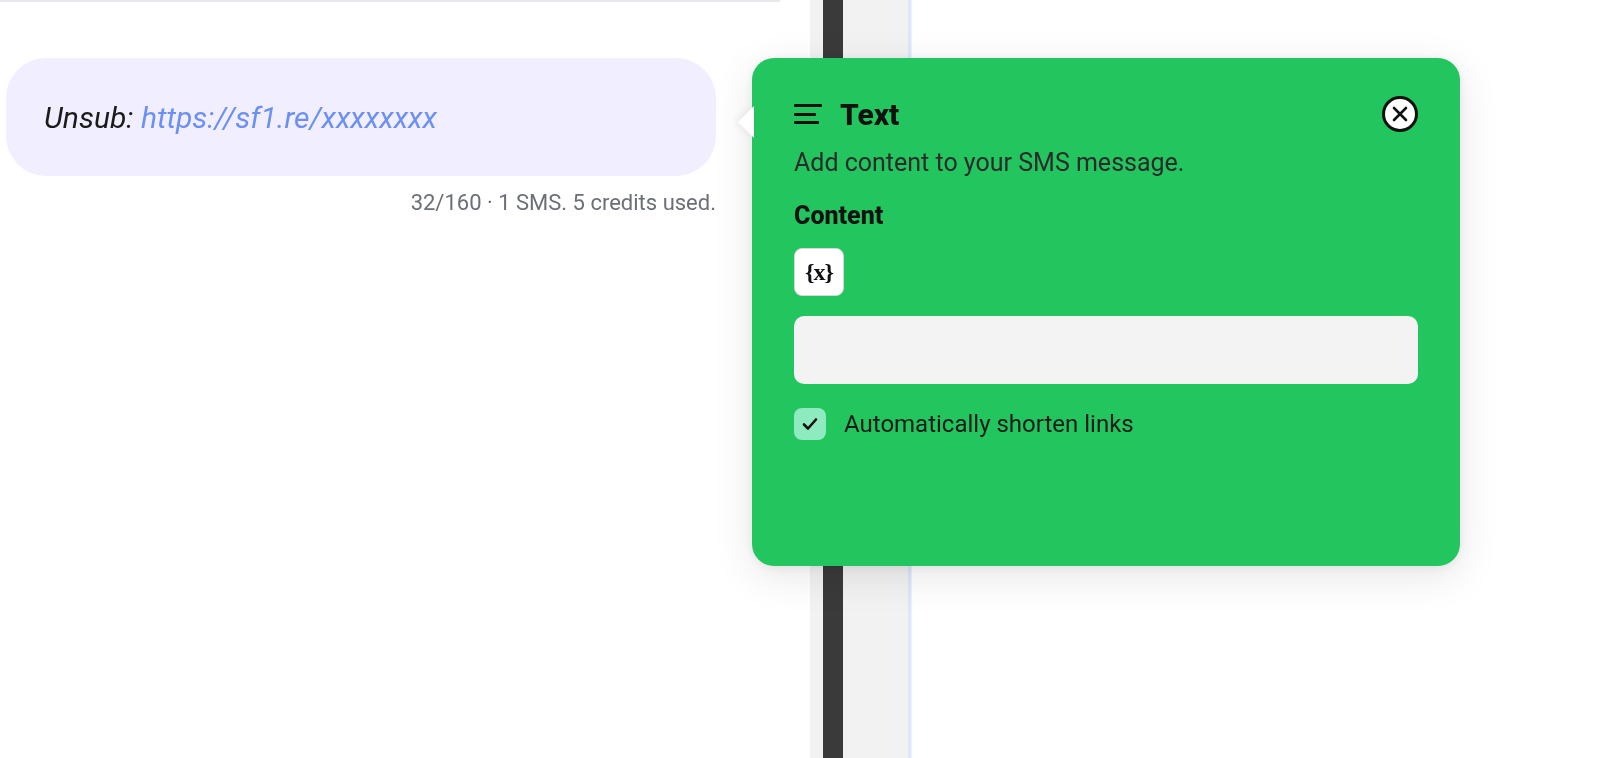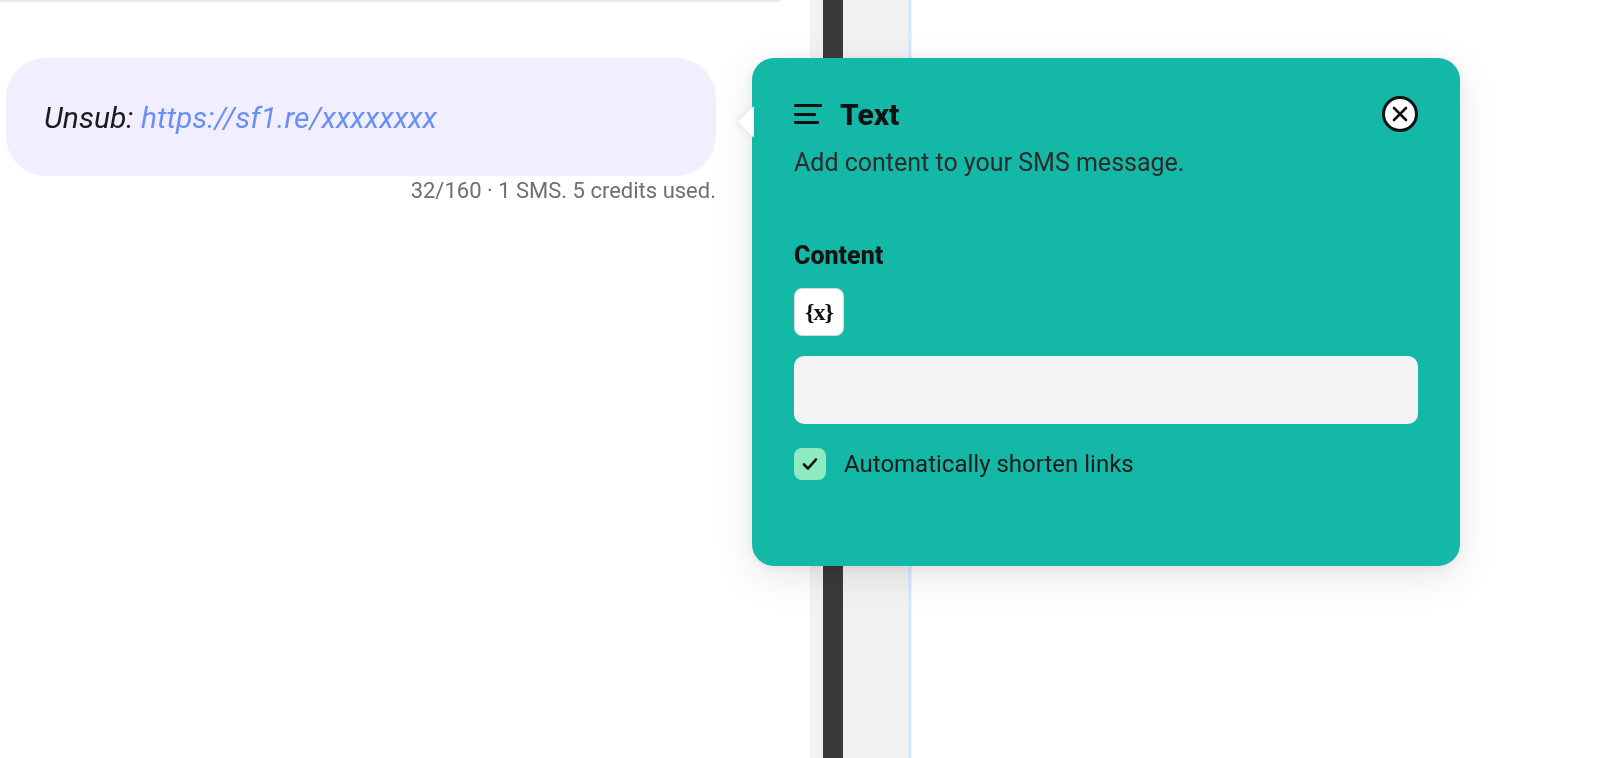--- a/index.html
+++ b/index.html
@@ -14,28 +14,28 @@
   
   .bubble {
     position: absolute; left: 6px; top: 58px; width: 710px; height: 118px;
     background: #f1efff; border-radius: 40px; display: flex; align-items: center;
     padding: 0 38px;
   }
   .bubble-text { font-size: 30px; color: #1b1b1b; font-style: italic; }
   .bubble-link { color: #6b8ff5; }
 
   .counter {
-    position: absolute; left: 6px; top: 178px; width: 710px; text-align: right;
+    position: absolute; left: 6px; top: 190px; width: 710px; text-align: right;
     font-size: 22px; color: #6b6f76;
   }
 
   
   .panel {
     position: absolute; left: 752px; top: 58px; width: 708px; height: 508px;
-    background: #14b8a6; border-radius: 22px;
+    background: #22c55e; border-radius: 22px;
     box-shadow: 0 10px 40px rgba(0,0,0,0.10), 0 2px 8px rgba(0,0,0,0.06);
     padding: 38px 42px 32px 42px;
   }
   .panel-arrow {
     position: absolute; left: -14px; top: 48px; width: 0; height: 0;
     border-top: 16px solid transparent; border-bottom: 16px solid transparent;
     border-right: 16px solid #fff;
     filter: drop-shadow(-3px 0 3px rgba(0,0,0,0.06));
   }
   .panel-header { display: flex; align-items: center; justify-content: space-between; }
@@ -48,21 +48,21 @@
   .hamburger span:nth-child(3) { width: 88%; }
 
   .close-btn {
     width: 36px; height: 36px; border: 3px solid #111; border-radius: 50%;
     display: flex; align-items: center; justify-content: center; cursor: pointer; background: #fff;
   }
   .close-btn svg { width: 16px; height: 16px; }
 
   .panel-desc { margin-top: 16px; font-size: 25px; color: #2b2b2b; }
 
-  .section-label { margin-top: 64px; font-size: 25px; font-weight: 800; color: #111; }
+  .section-label { margin-top: 24px; font-size: 25px; font-weight: 800; color: #111; }
 
   .var-btn {
     margin-top: 18px; width: 50px; height: 48px; border: 1.5px solid #d6d6dc; border-radius: 8px;
     display: flex; align-items: center; justify-content: center; cursor: pointer; background: #fff;
     font-size: 24px; font-weight: 700; color: #111; font-family: Georgia, serif; letter-spacing: -1px;
   }
 
   .content-input {
     margin-top: 20px; width: 100%; height: 68px; background: #f3f3f3; border-radius: 10px; border: none;
     font-size: 22px; padding: 0 18px; color: #222;

